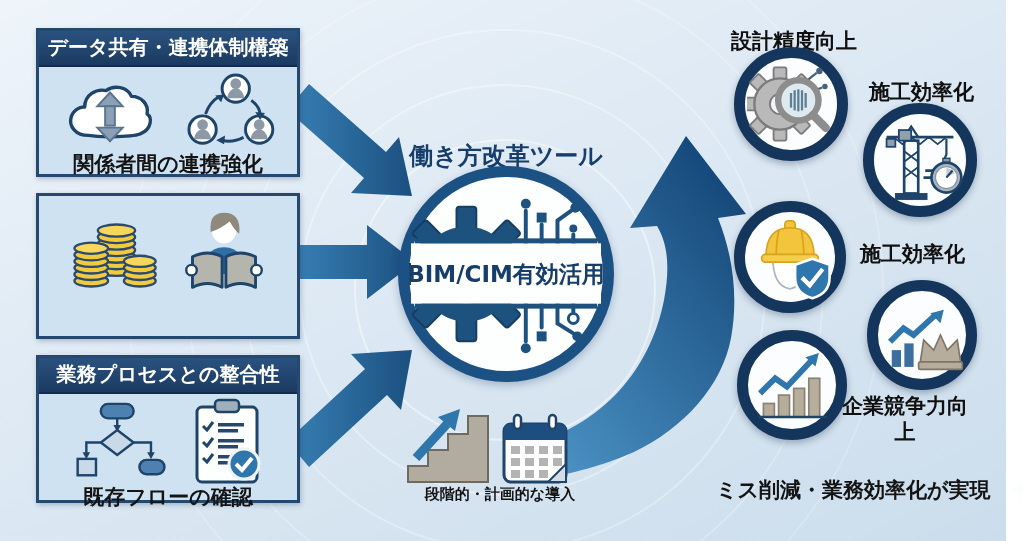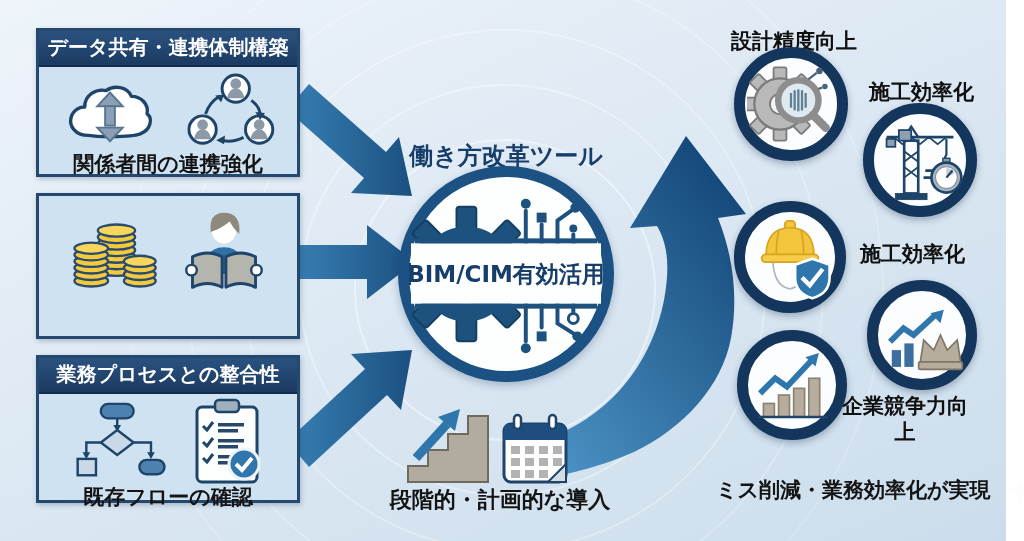--- a/index.html
+++ b/index.html
@@ -30,21 +30,21 @@
          font-size:24px;font-weight:bold;color:#173e6b;white-space:nowrap;margin-top:36px;}
   .hub{position:absolute;left:398px;top:166px;width:216px;height:216px;border-radius:50%;
          border:11px solid #1b5183;background:#fdfefe;box-sizing:border-box;
          box-shadow:0 3px 9px rgba(20,50,90,.28);}
   .hub svg{position:absolute;left:0;top:0;}
   .hub-label{position:absolute;left:0;top:0;right:0;bottom:0;display:flex;
          align-items:center;justify-content:center;font-size:23px;font-weight:bold;
          color:#173e6b;white-space:nowrap;}
   .steps-icons{position:absolute;left:402px;top:402px;display:flex;align-items:flex-end;gap:8px;}
   .steps-caption{position:absolute;left:360px;top:485px;width:280px;text-align:center;
-         font-size:22px;font-weight:bold;color:#141414;white-space:nowrap;}
+         font-size:15px;font-weight:bold;color:#141414;white-space:nowrap;}
 
   
   .outcome{position:absolute;border-radius:50%;border:11px solid #14355c;background:#fcfdfe;
          box-sizing:border-box;display:flex;align-items:center;justify-content:center;
          box-shadow:0 3px 7px rgba(18,40,70,.32);}
   #c1{left:734px;top:47px;width:114px;height:114px;}
   #c2{left:863px;top:103px;width:114px;height:114px;}
   #c3{left:734px;top:201px;width:112px;height:112px;}
   #c4{left:867px;top:280px;width:110px;height:110px;}
   #c5{left:737px;top:330px;width:110px;height:110px;}

